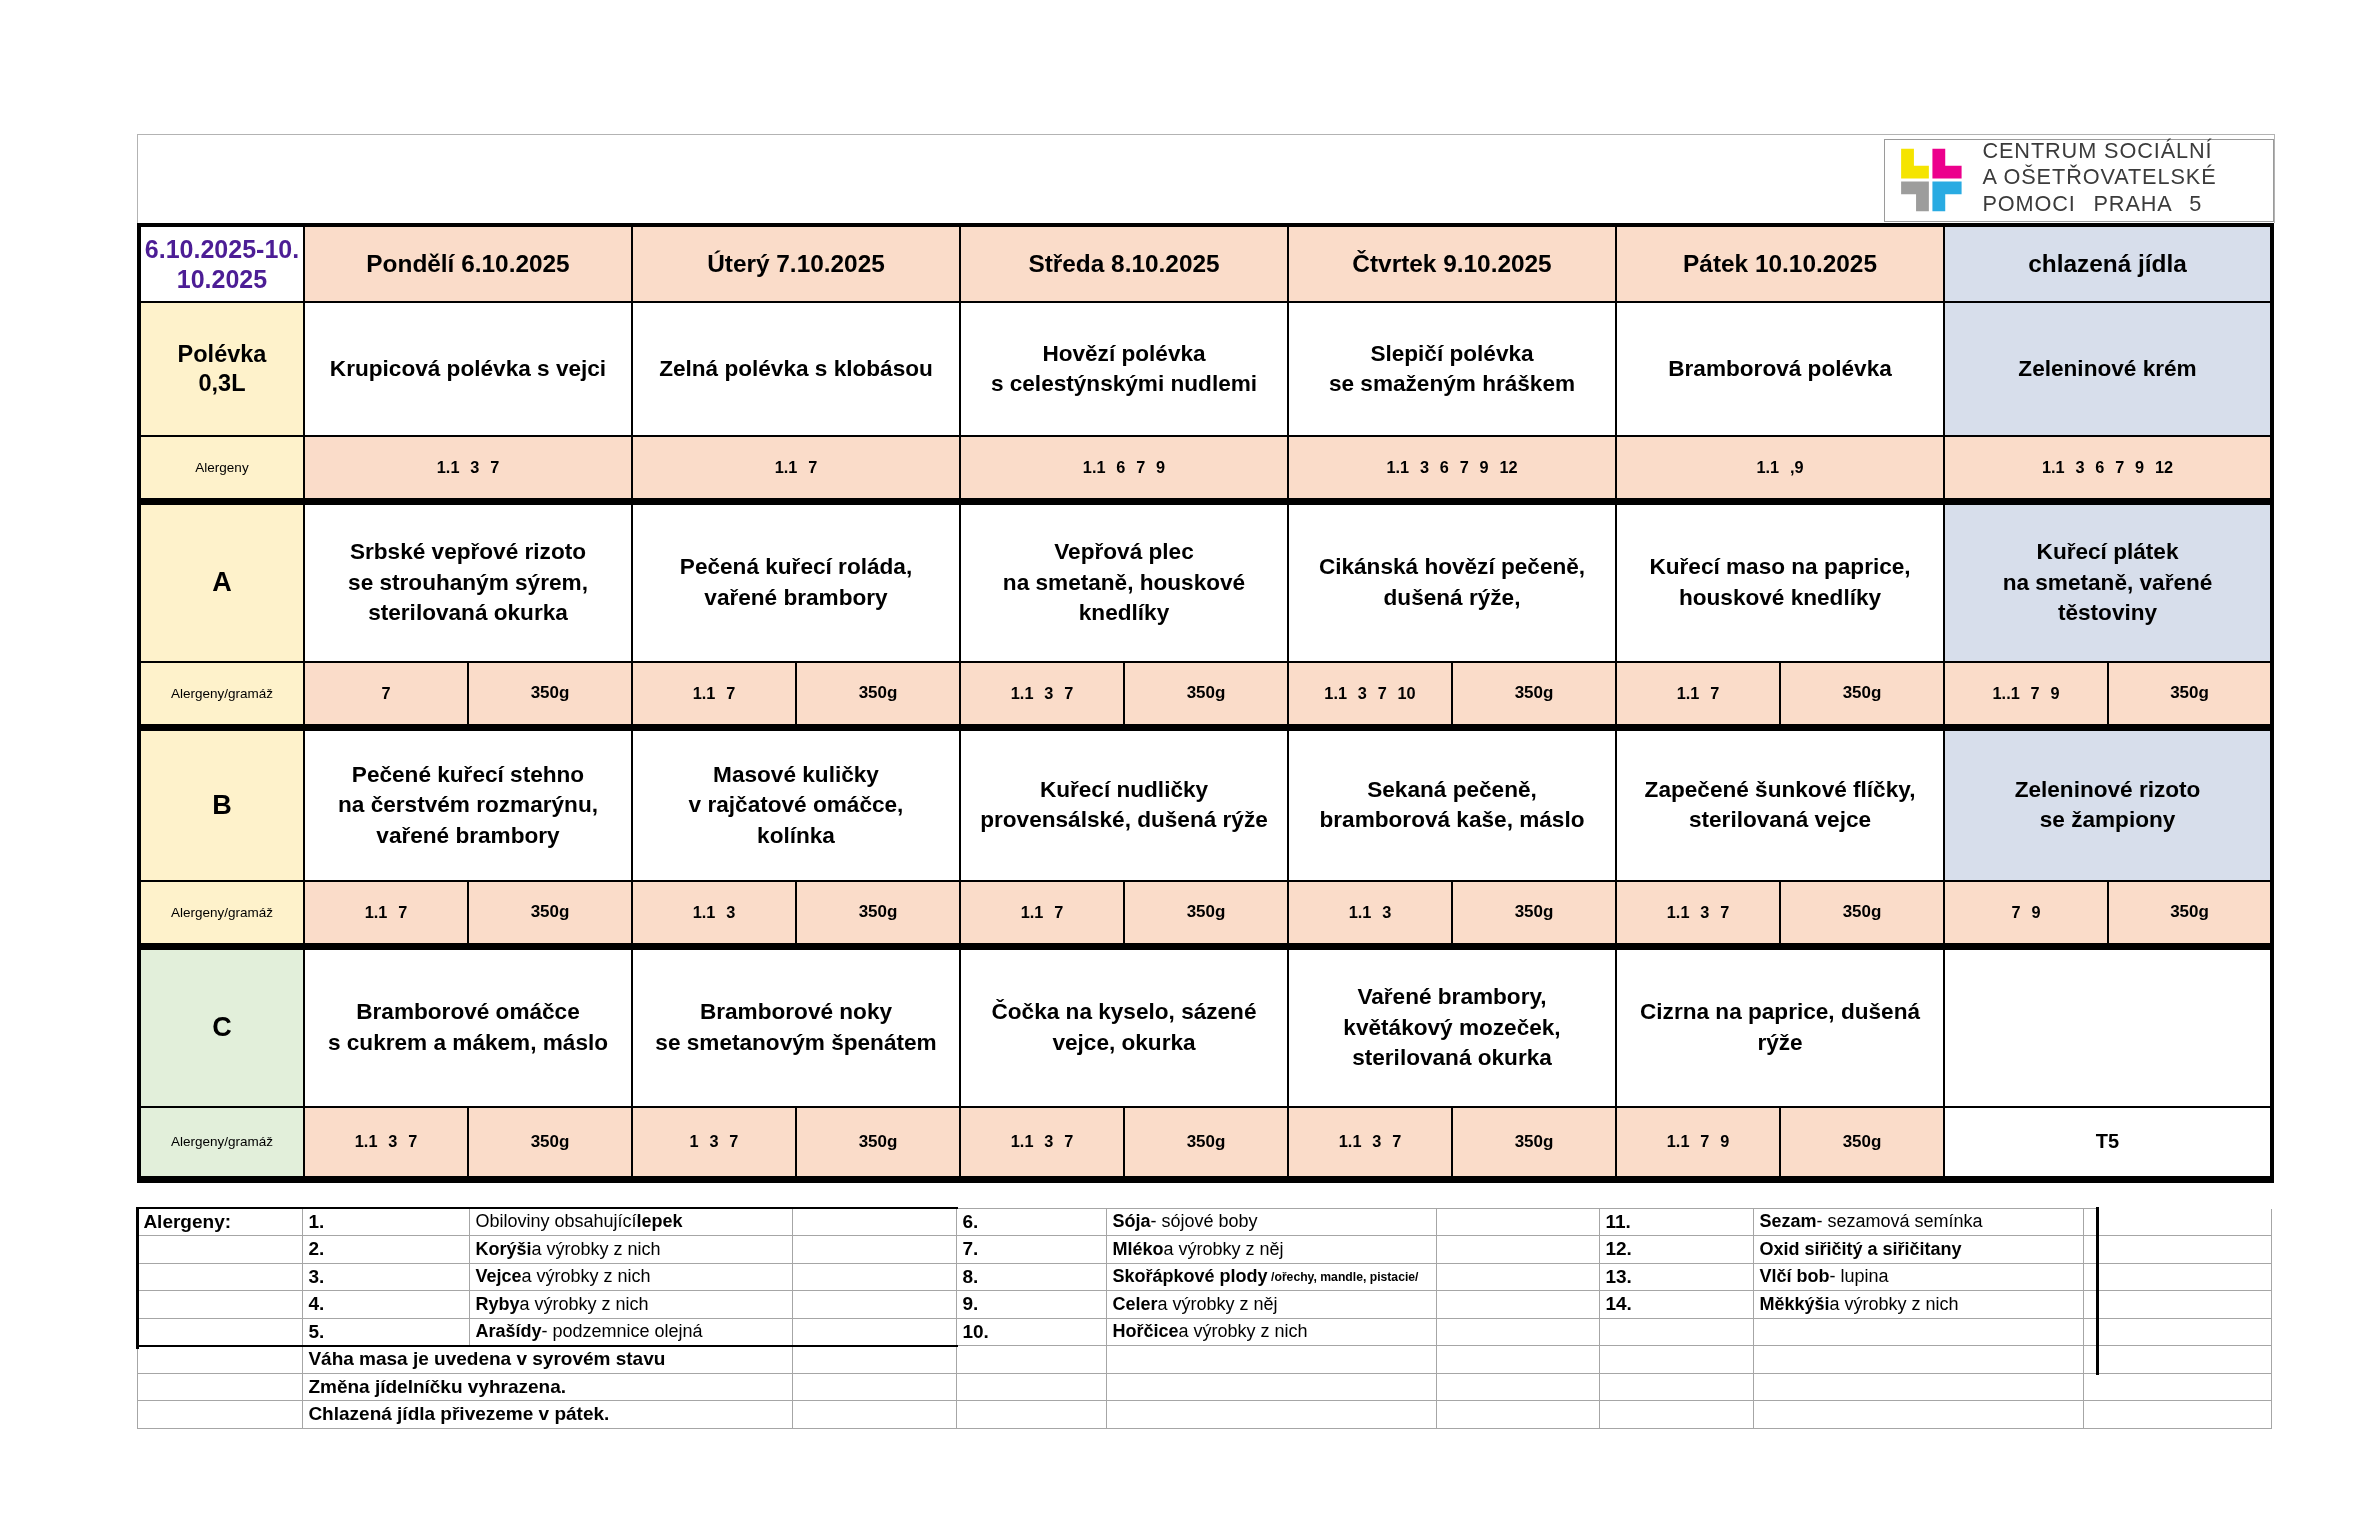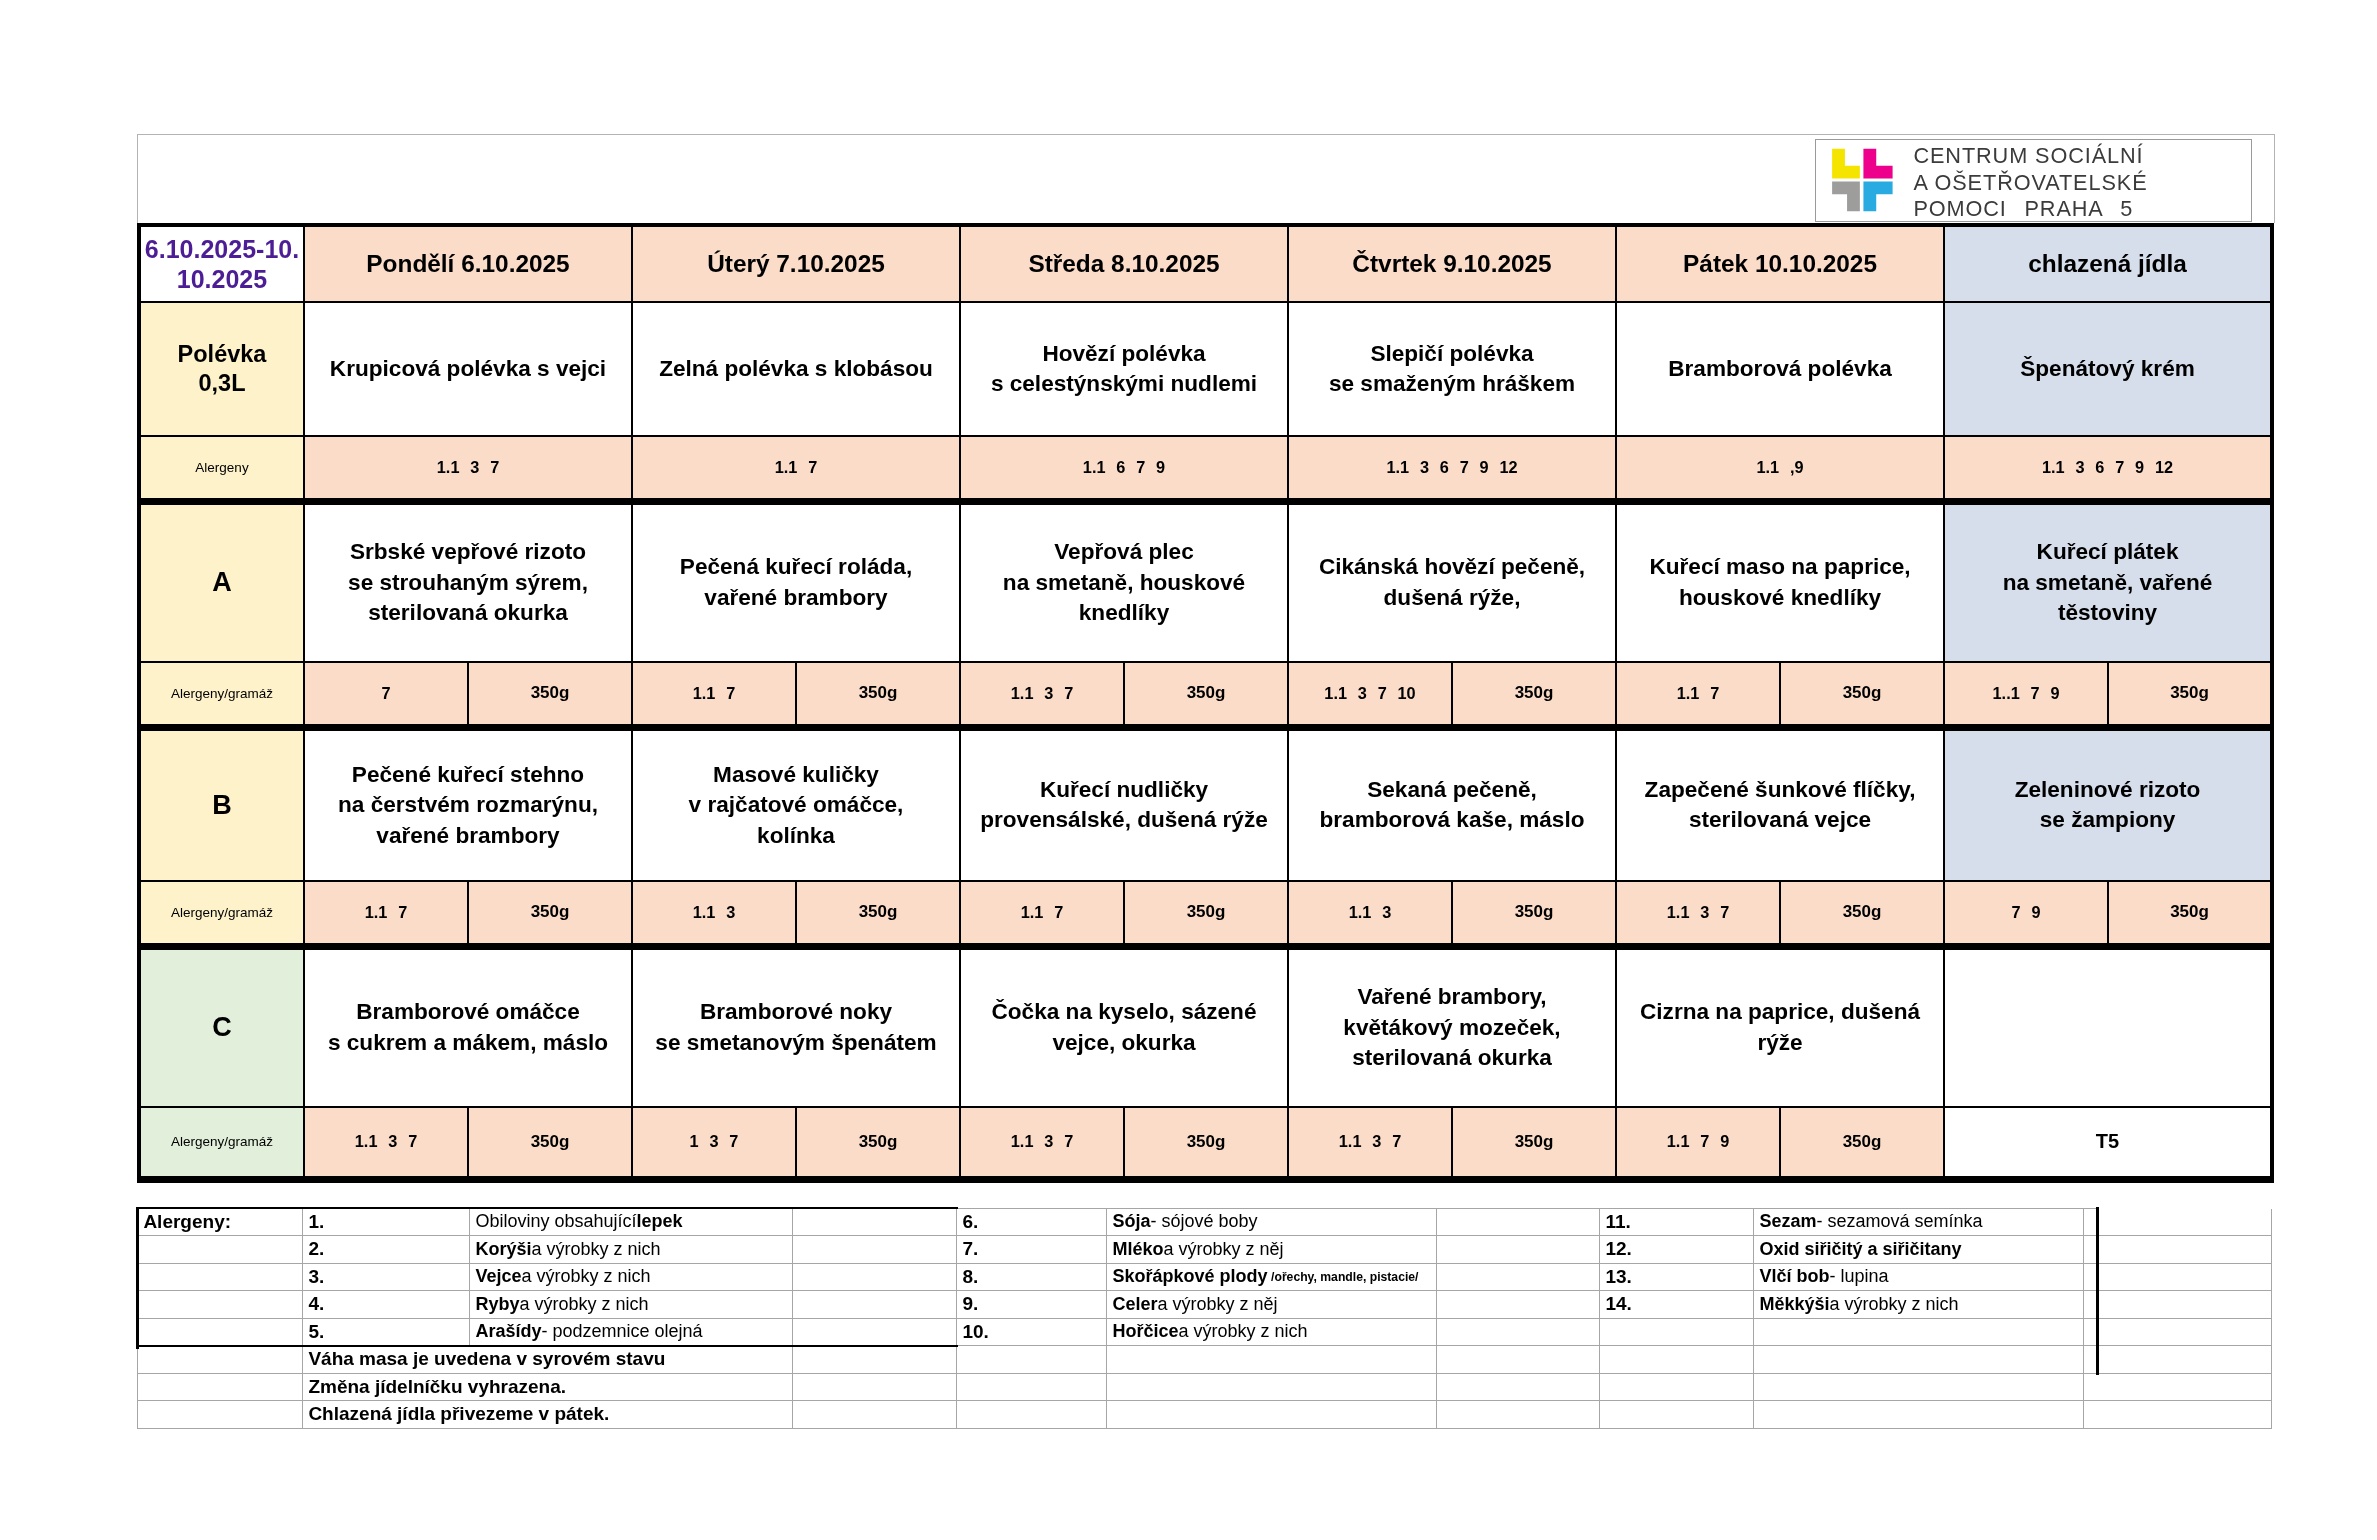--- a/index.html
+++ b/index.html
@@ -5,23 +5,23 @@
   html,body{margin:0;padding:0;}
   body{
     width:2377px;height:1540px;position:relative;background:#ffffff;
     font-family:"Liberation Sans",sans-serif;color:#000;
   }
   .page{position:absolute;left:137px;top:134px;width:2138px;}
 
   
   .top-strip{height:89px;border:0.9px solid #b3b3b3;border-bottom:none;position:relative;box-sizing:border-box;background:#fff;}
   .logo-box{
-    position:absolute;right:22px;top:3.6px;width:437px;height:83px;
+    position:absolute;right:0;top:3.6px;width:390px;height:83px;
     border:1.8px solid #9a9a9a;background:#fff;box-sizing:border-box;
-    display:flex;align-items:flex-start;gap:14.4px;padding:3.6px 9px;
+    display:flex;align-items:flex-end;gap:14.4px;padding:3.6px 9px;
   }
   .logo-mark{width:74px;height:74px;flex:0 0 auto;}
   .logo-text{font-size:21.7px;line-height:1.22;color:#3b3b3b;letter-spacing:0.9px;white-space:nowrap;}
   .logo-text .l3{word-spacing:10.8px;}
 
   
   table.menu{border-collapse:collapse;table-layout:fixed;width:2137px;border:4.5px solid #000;}
   table.menu td{border:2.7px solid #000;text-align:center;vertical-align:middle;padding:1.8px;overflow:hidden;}
   col.c-label{width:165px;} col.c-half{width:164px;}
 
@@ -116,21 +116,21 @@
 
     <tr class="r-soup">
       <td class="lbl-y soup-label"><span>Polévka 0,3L</span></td>
       <td colspan="2" class="meal">Krupicová polévka s vejci</td>
       <td colspan="2" class="meal">Zelná polévka s klobásou</td>
       <td colspan="2" class="meal">Hovězí polévka
 s celestýnskými nudlemi</td>
       <td colspan="2" class="meal">Slepičí polévka
 se smaženým hráškem</td>
       <td colspan="2" class="meal">Bramborová polévka</td>
-      <td colspan="2" class="meal coldblue">Špenátový krém</td>
+      <td colspan="2" class="meal coldblue">Zeleninové krém</td>
     </tr>
 
     <tr class="r-alg1 alg-row">
       <td class="lbl-y alg-label">Alergeny</td>
       <td colspan="2" class="peach alg-val">1.1 3 7</td>
       <td colspan="2" class="peach alg-val">1.1 7</td>
       <td colspan="2" class="peach alg-val">1.1 6 7 9</td>
       <td colspan="2" class="peach alg-val">1.1 3 6 7 9 12</td>
       <td colspan="2" class="peach alg-val">1.1 ,9</td>
       <td colspan="2" class="peach alg-val">1.1 3 6 7 9 12</td>

